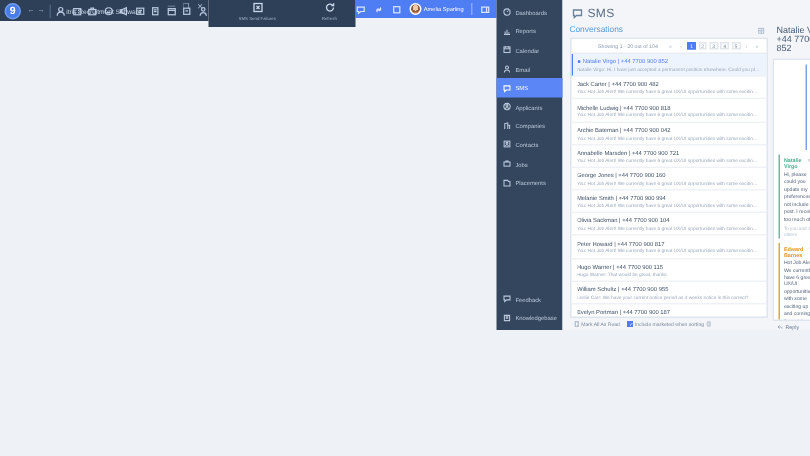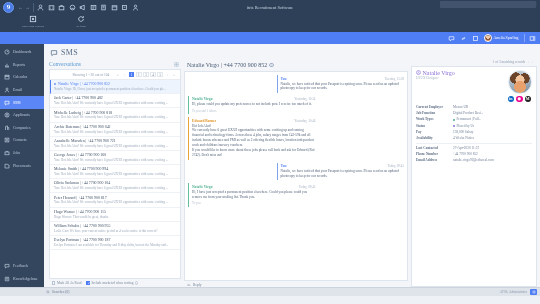--- a/index.html
+++ b/index.html
@@ -4,21 +4,21 @@
 <style>
   * { box-sizing: border-box; margin: 0; padding: 0; }
   html, body { width: 540px; height: 304px; overflow: hidden; }
   body {
     font-family: "Liberation Sans", sans-serif;
     font-size: 4.6px;
     background: #eef1f5;
     color: #3a4a5c;
     -webkit-font-smoothing: antialiased;
   }
-  .app { position: relative; width: 540px; height: 296px; display: flex; flex-direction: column; font-family: Liberation Serif, serif; }
+  .app { position: relative; width: 540px; height: 220px; display: flex; flex-direction: row; }
 
   
   .titlebar {
     height: 14px; background: #2e4057; display: flex; align-items: center;
     position: relative; flex: 0 0 auto;
   }
   .logo-badge {
     width: 11px; height: 11px; border-radius: 50%; background: #4a7de8;
     color: #fff; font-size: 7px; font-weight: bold; display: flex;
     align-items: center; justify-content: center; margin-left: 3px;

